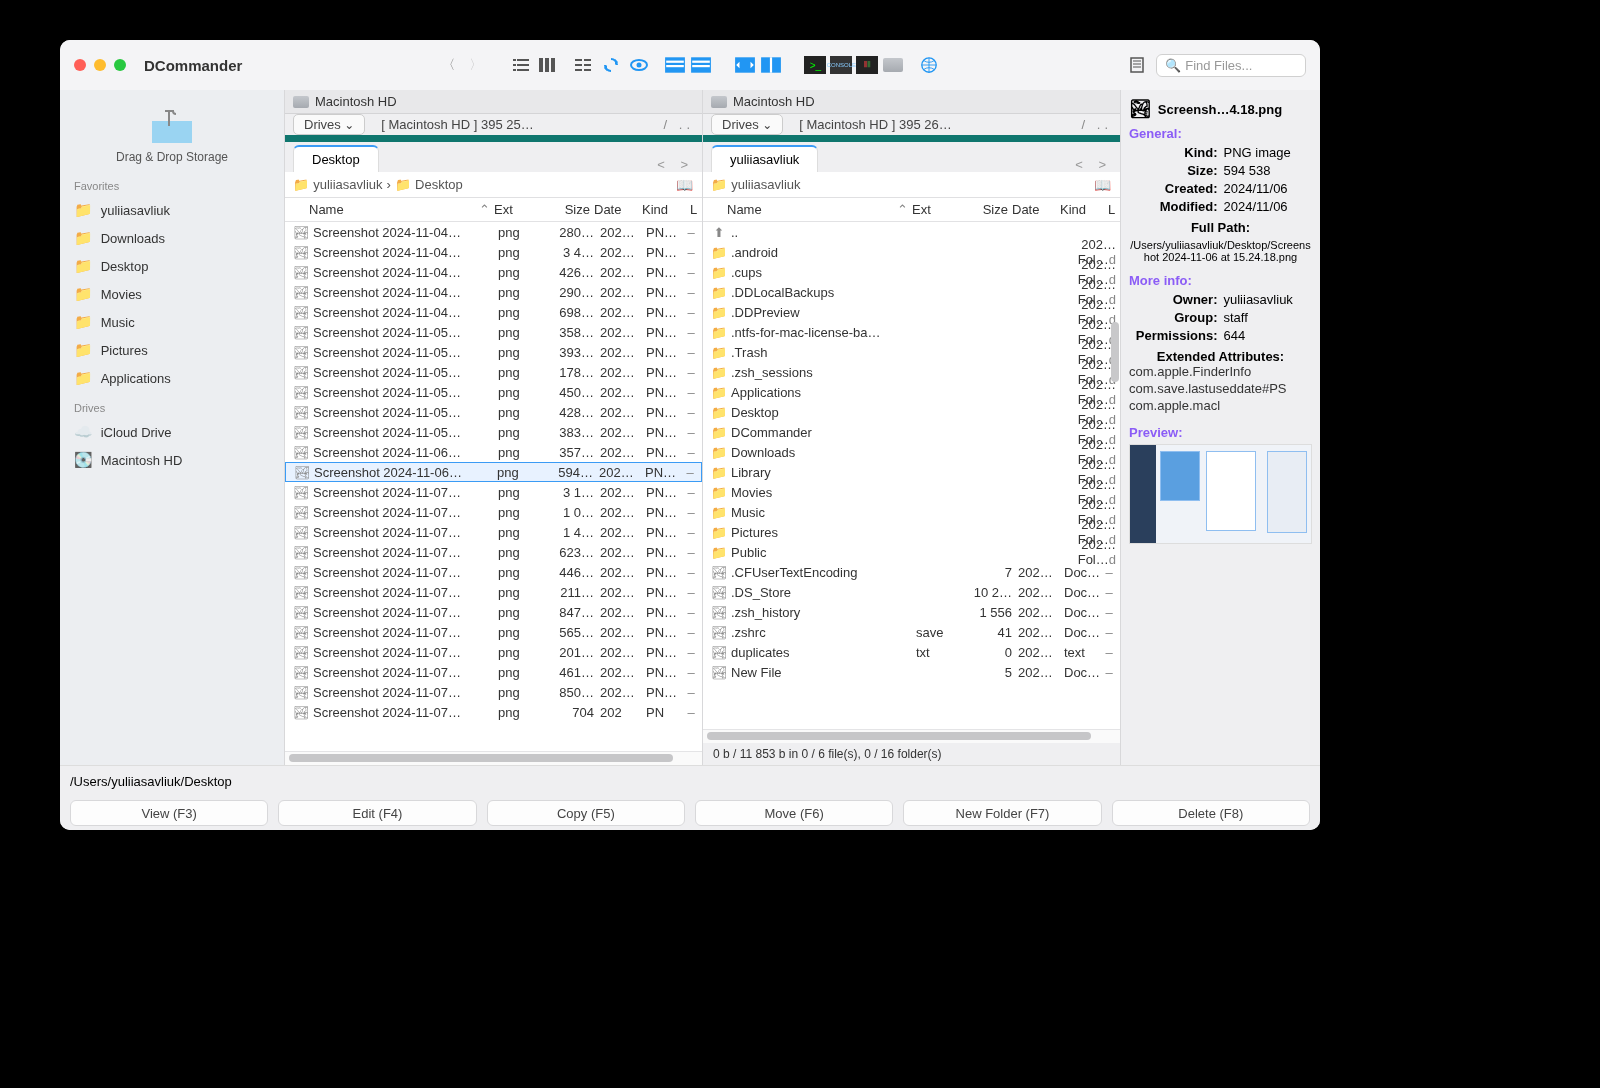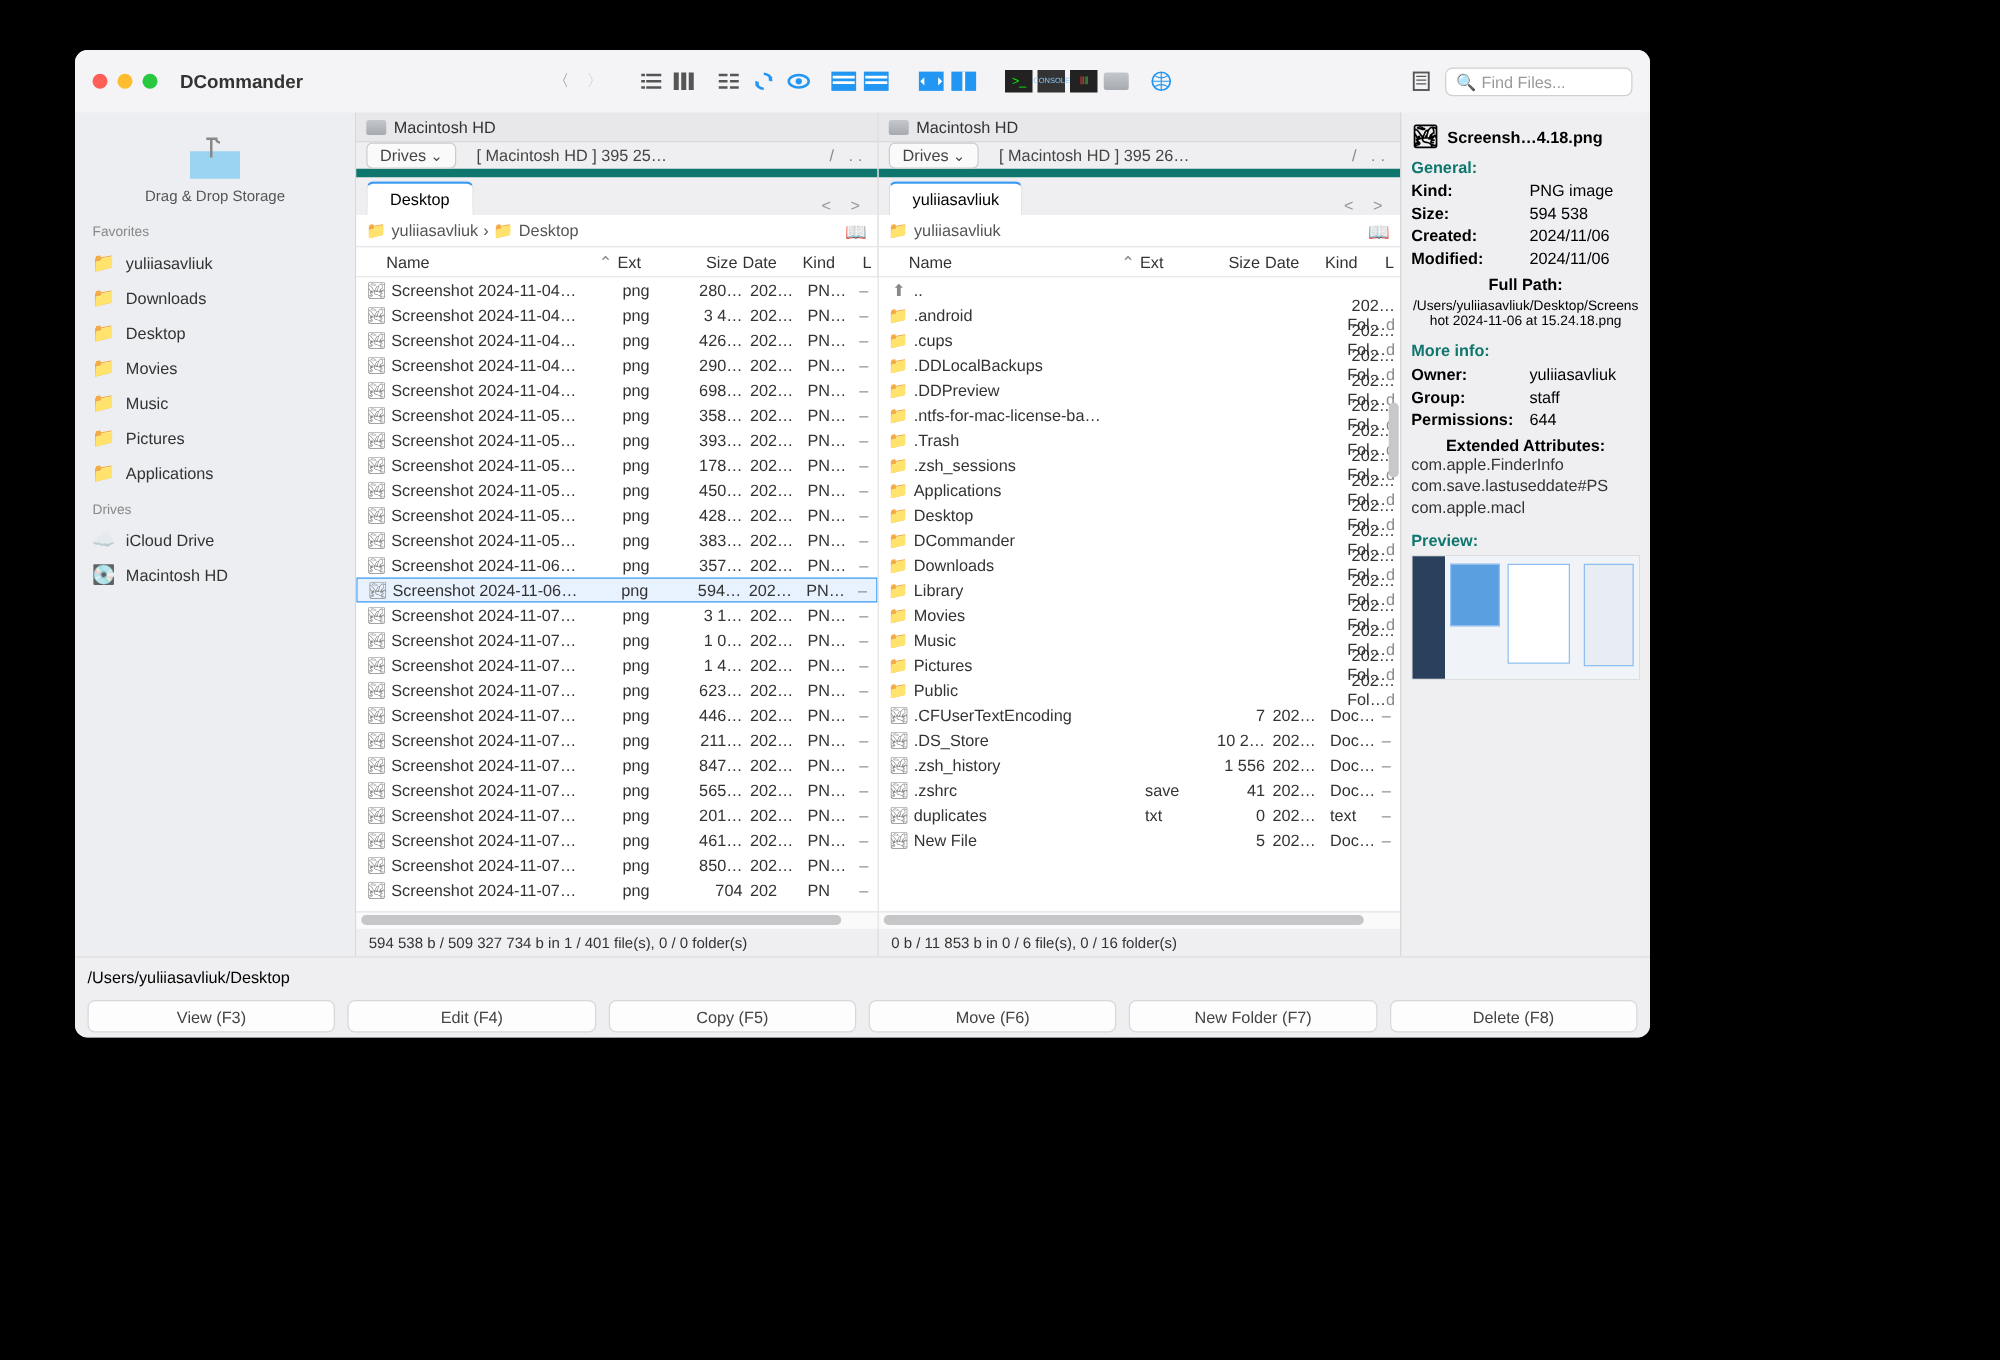--- a/index.html
+++ b/index.html
@@ -51,23 +51,23 @@
 .r-size { width: 52px; text-align: right; }
 .r-date { width: 48px; padding-left: 6px; }
 .r-kind { width: 42px; padding-left: 4px; }
 .r-lab { width: 14px; text-align: center; color: #888; }
 .scrollthumb { position: absolute; right: 1px; top: 100px; width: 8px; height: 60px; background: #c8c8ca; border-radius: 4px; }
 .scrolltrack-h { height: 14px; background: #fafafa; border-top: 1px solid #e4e4e6; position: relative; }
 .hthumb { position: absolute; left: 4px; top: 2px; height: 8px; background: #c6c6c8; border-radius: 4px; width: 92%; }
 .status { height: 22px; display: flex; align-items: center; padding: 0 10px; font-size: 12px; color: #333; background: #efeff1; }
 .info-panel { width: 200px; border-left: 1px solid #d8d8da; background: #efeff1; padding: 8px; overflow: hidden; font-size: 12px; }
 .info-title { font-weight: 600; margin-bottom: 6px; display: flex; align-items: center; gap: 6px; }
-.info-h { font-weight: 600; color: #0f766e; margin: 6px 0 4px; }
+.info-h { font-weight: 600; color: #8b5cf6; margin: 6px 0 4px; }
 .info-row { display: flex; justify-content: space-between; margin: 3px 0; }
-.info-row .k { font-weight: 600; text-align: left; flex: 1; padding-right: 6px; }
+.info-row .k { font-weight: 600; text-align: right; flex: 1; padding-right: 6px; }
 .info-row .v { flex: 1; text-align: left; }
 .info-path { text-align: center; font-size: 11px; word-break: break-all; margin-top: 4px; }
 .xattr { font-size: 11px; color: #333; line-height: 1.3; }
 .preview-img { width: 100%; height: 100px; background: #fff; border: 1px solid #ddd; margin-top: 4px; display: flex; }
 .preview-img .pside { width: 26px; background: #2a3f5c; }
 .preview-img .pmain { flex: 1; background: #f0f3f8; position: relative; }
 .preview-img .pblock { position: absolute; background: #cfe3ff; border: 1px solid #8fbef0; }
 .bottom-bar { background: #efeff1; border-top: 1px solid #ddd; }
 .path-row { height: 30px; display: flex; align-items: center; padding: 0 10px; gap: 10px; }
 .term-input { flex: 1; border: 1px solid #d4d4d6; border-radius: 5px; padding: 4px 8px; color: #999; background: #fff; font-size: 13px; }
@@ -467,21 +467,20 @@
               <span class="r-ext">png</span>
               <span class="r-size">704</span>
               <span class="r-date">202</span>
               <span class="r-kind">PN</span>
               <span class="r-lab">–</span>
             </div>
           </div>
         <div class="scrolltrack-h">
             <div class="hthumb"></div>
           </div>
-        <div class="status">594 538 b / 509 327 734 b in 1 / 401 file(s),  0 / 0 folder(s)</div>
       </div>
 
       <div class="panel">
         <div class="panel-hdr">
             <span class="disk-icon"></span>
             <span>Macintosh HD</span>
           </div>
         <div class="drive-row">
           <span class="drive-btn"><span>Drives</span> ⌄</span>
           <span>[ Macintosh HD ]  395 26…</span>

